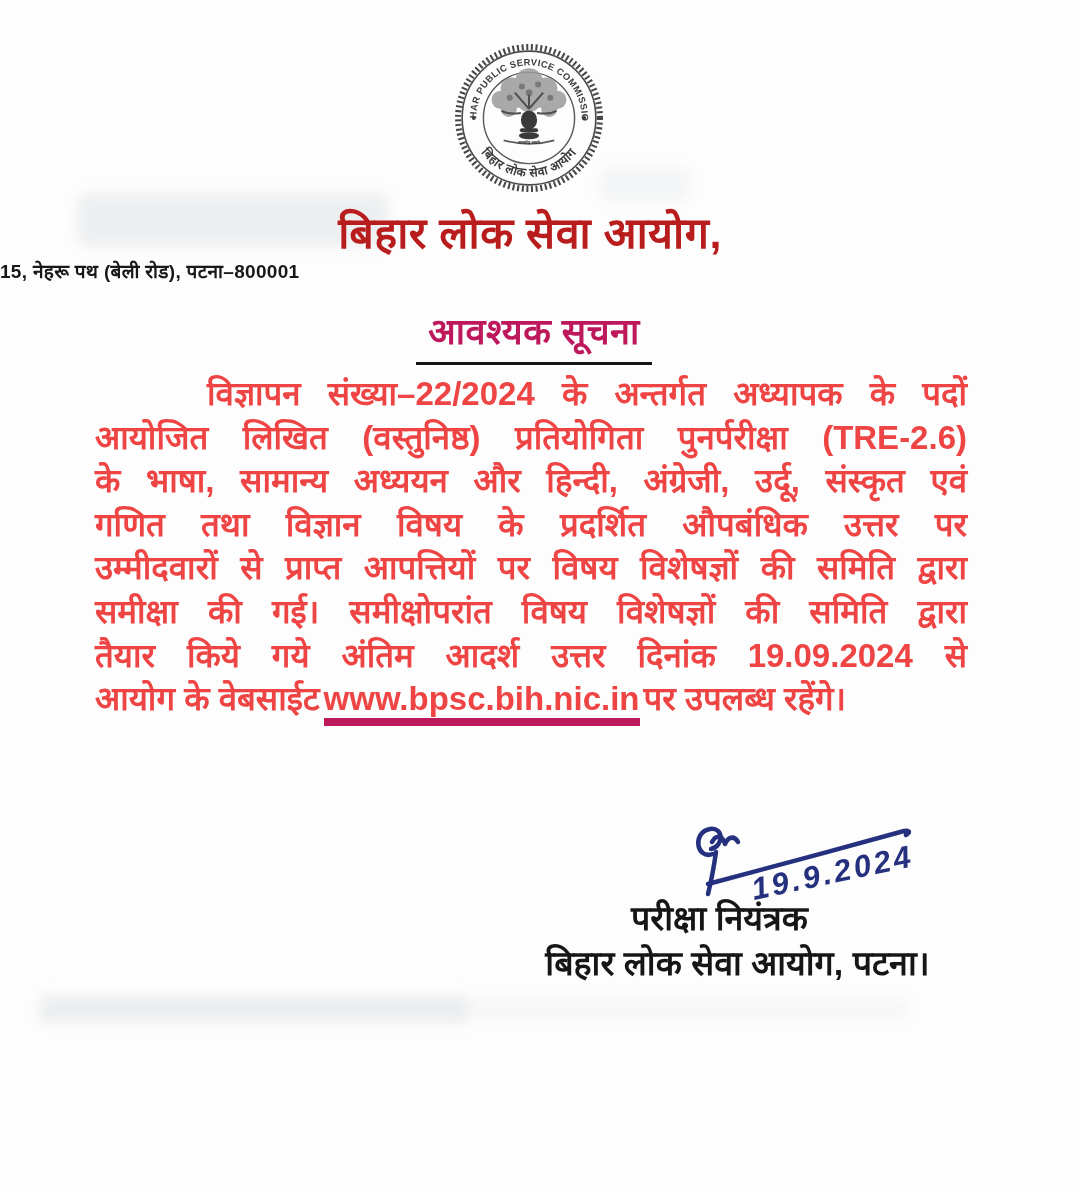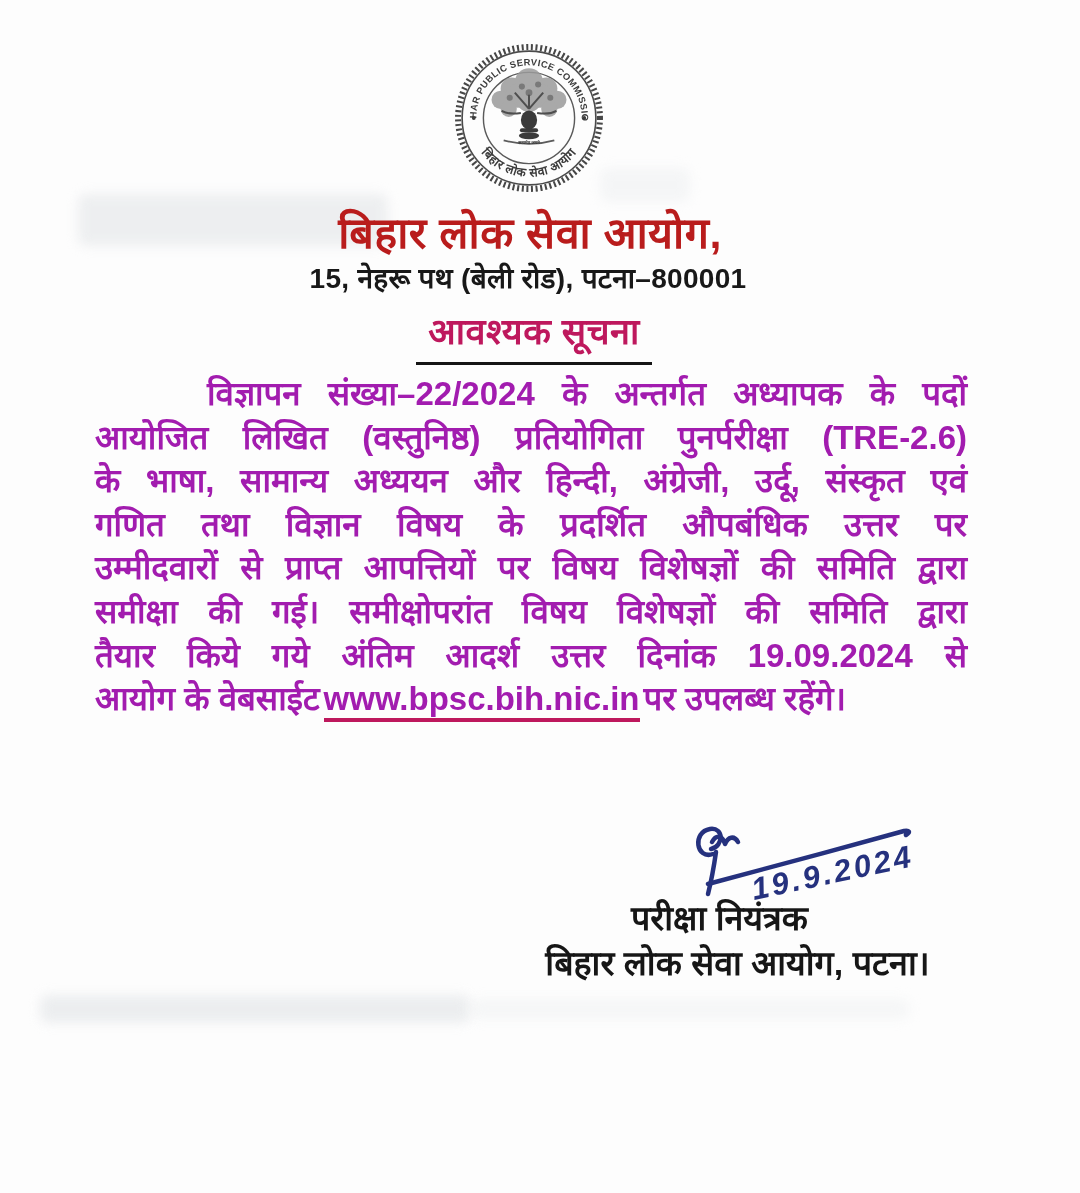--- a/index.html
+++ b/index.html
@@ -20,43 +20,43 @@
 
   .seal{position:absolute;left:453px;top:42px;width:152px;height:152px;}
 
   .org-name{
     position:absolute;top:202px;left:0;width:1060px;
     text-align:center;font-size:43px;font-weight:700;letter-spacing:.5px;
     color:#b91c1c;
   }
   .address{
     position:absolute;top:258px;left:0;width:1056px;
-    text-align:center;font-size:28px;font-weight:700;letter-spacing:.3px;
+    text-align:left;font-size:19px;font-weight:700;letter-spacing:.3px;
     color:#181818;
   }
   .heading-wrap{
     position:absolute;top:306px;left:0;width:1068px;text-align:center;
   }
   .heading{
     display:inline-block;font-size:36px;font-weight:700;
     padding:0 12px 7px 12px;border-bottom:3px solid #151515;
     color:#be185d;letter-spacing:.5px;
   }
   .body{
     position:absolute;left:95px;top:372px;width:872px;
-    font-size:33px;font-weight:700;color:#a21caf;
+    font-size:33px;font-weight:700;color:#ef4444;
   }
   .bline{
     line-height:43.6px;height:43.6px;white-space:nowrap;
     text-align:justify;text-align-last:justify;
   }
   .bline.indent{padding-left:112px;}
   .bline.last{text-align-last:left;white-space:normal;}
   .url{
-    border-bottom:4px solid #be185d;padding-bottom:1px;margin:0 4px;
+    border-bottom:8px solid #be185d;padding-bottom:1px;margin:0 4px;
     font-weight:700;
   }
   .signature{position:absolute;left:612px;top:808px;width:330px;height:105px;}
   .sig-block{
     position:absolute;left:500px;top:896px;width:475px;
     text-align:center;font-size:34px;font-weight:700;color:#161616;
     line-height:45px;
   }
   .sig-line1{transform:translateX(-18px);}
 </style>

